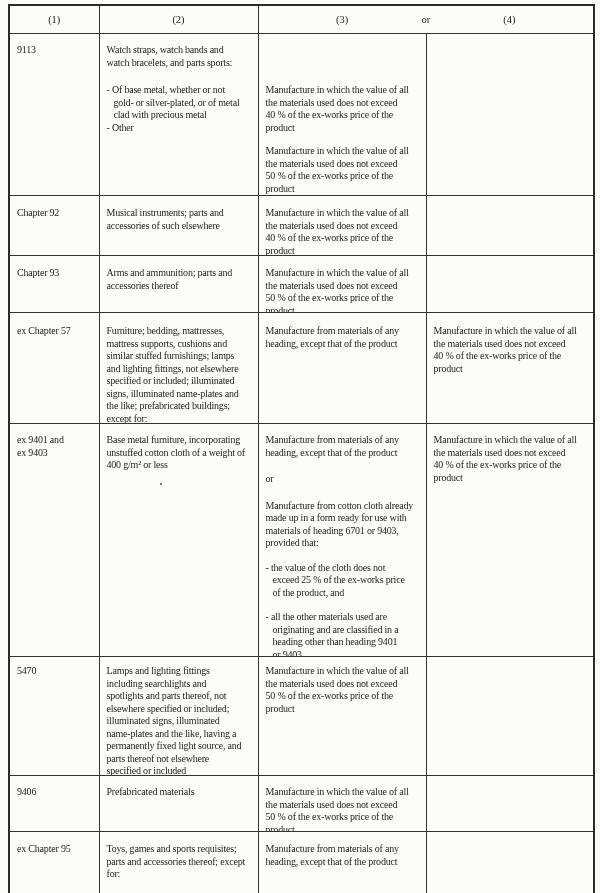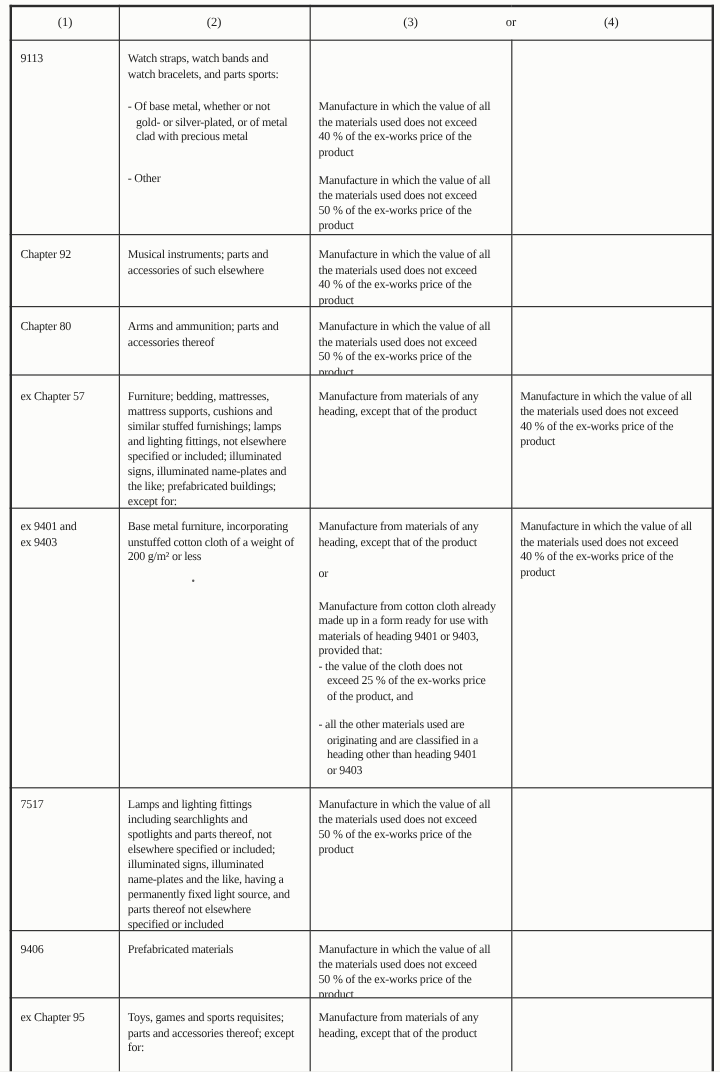--- a/index.html
+++ b/index.html
@@ -31,22 +31,22 @@
   
   .hr1 .box{height:161px}
   .hr2 .box{height:59px;padding-top:11px}
   .hr3 .box{height:56px;padding-top:11px}
   .hr4 .box{height:110px;padding-top:12px}
   .hr5 .box{height:232px}
   .hr6 .box{height:118px;padding-top:8px}
   .hr7 .box{height:55px}
   .hr8 .box{height:75px;padding-top:11px}
   
-  .mt11{margin-top:11px}.mt8{margin-top:0}.mt12{margin-top:12px}
-  .mt14{margin-top:14px}.mt15{margin-top:15px}.mt22{margin-top:22px}
+  .mt11{margin-top:11px}.mt8{margin-top:12px}.mt12{margin-top:12px}
+  .mt14{margin-top:14px}.mt15{margin-top:15px}.mt22{}
   .mt40{margin-top:40px}
   .speck{position:absolute;left:160px;top:483px;width:2px;height:2px;background:#5a5a5a;border-radius:50%;}
 </style>
 </head>
 <body>
 
 <div class="page">
   <table class="rot">
     <colgroup>
         <col class="c1">
@@ -126,21 +126,21 @@
             </div>
           </td>
       <td>
             <div class="box"></div>
           </td>
     </tr>
 
     <tr class="hr3">
       <td>
             <div class="box">
-              <div class="txt">Chapter 80</div>
+              <div class="txt">Chapter 93</div>
             </div>
           </td>
       <td>
             <div class="box">
               <div class="txt">Arms and ammunition; parts and
 accessories thereof</div>
             </div>
           </td>
       <td>
             <div class="box">
@@ -193,31 +193,31 @@
       <td>
             <div class="box">
               <div class="txt">ex 9401 and
 ex 9403</div>
             </div>
           </td>
       <td>
             <div class="box">
               <div class="txt">Base metal furniture, incorporating
 unstuffed cotton cloth of a weight of
-200 g/m² or less</div>
+400 g/m² or less</div>
             </div>
           </td>
       <td>
             <div class="box">
         <div class="txt">Manufacture from materials of any
 heading, except that of the product</div>
         <div class="txt mt14">or</div>
         <div class="txt mt14">Manufacture from cotton cloth already
 made up in a form ready for use with
-materials of heading 9401 or 9403,
+materials of heading 6701 or 9403,
 provided that:</div>
         <div class="txt mt8">- the value of the cloth does not
    exceed 25 % of the ex-works price
    of the product, and</div>
         <div class="txt mt12">- all the other materials used are
    originating and are classified in a
    heading other than heading 9401
    or 9403</div>
       </div>
           </td>
@@ -227,21 +227,21 @@
 the materials used does not exceed
 40 % of the ex-works price of the
 product</div>
             </div>
           </td>
     </tr>
 
     <tr class="hr6">
       <td>
             <div class="box">
-              <div class="txt">7517</div>
+              <div class="txt">5470</div>
             </div>
           </td>
       <td>
             <div class="box">
               <div class="txt">Lamps and lighting fittings
 including searchlights and
 spotlights and parts thereof, not
 elsewhere specified or included;
 illuminated signs, illuminated
 name-plates and the like, having a

